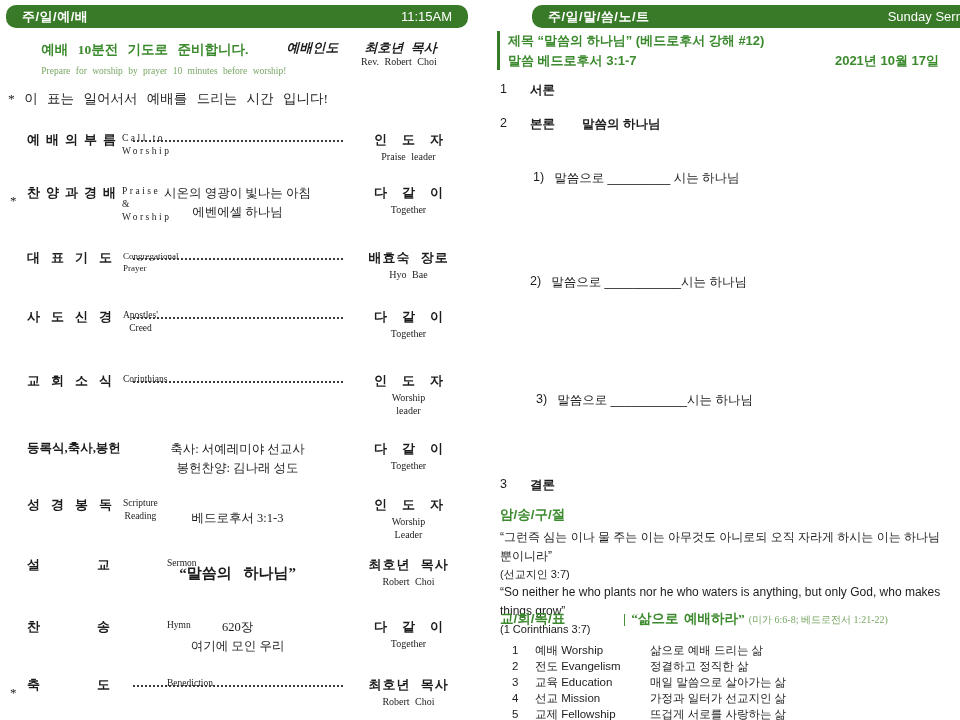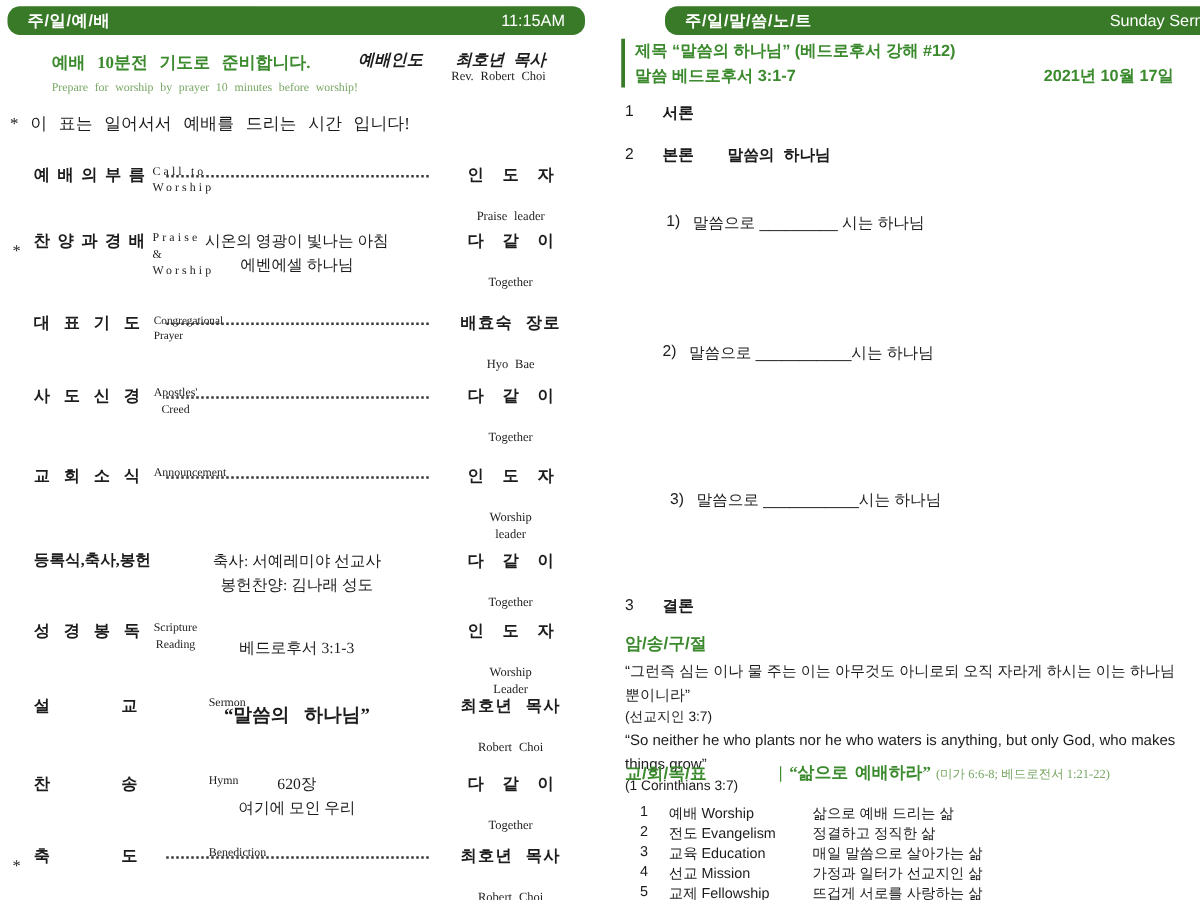--- a/index.html
+++ b/index.html
@@ -51,30 +51,30 @@
   .lsE{letter-spacing:2.5px;}
   .rmid{width:215px;display:flex;flex-direction:column;align-items:center;
         font-size:12.5px;line-height:1.55;text-align:center;}
   .dots{width:210px;height:0;border-bottom:2px dotted #3a3a3a;margin-top:9px;}
   .pt6{padding-top:6px;} .pt13{padding-top:13px;}
   .sermon-title{font-size:15px;font-weight:bold;word-spacing:8px;}
   .rwho{flex:1;display:flex;flex-direction:column;align-items:center;text-align:center;}
   .wko{font-size:13px;font-weight:bold;white-space:nowrap;}
   .lsW{letter-spacing:15px;margin-left:15px;}
   .lsN{letter-spacing:1px;word-spacing:6px;}
-  .wen{font-size:10px;line-height:1.3;margin-top:18px;word-spacing:3px;}
+  .wen{font-size:10px;line-height:1.3;margin-top:1px;word-spacing:3px;}
 
   
   .meta{position:absolute;top:31px;left:17px;width:442px;border-left:3px solid var(--green-bar);
         padding-left:8px;color:var(--green-text);font-weight:bold;font-size:13px;line-height:1.5;}
   .meta-line2{display:flex;justify-content:space-between;}
   .oline{position:absolute;font-size:12.5px;display:flex;}
   .onum{width:30px;}
   .olbl{font-weight:bold;}
-  .osub{font-weight:bold;margin-left:27px;font-family:Liberation Mono, monospace;}
+  .osub{font-weight:bold;margin-left:27px;}
   .blank{position:absolute;font-size:12.5px;display:flex;gap:10px;}
   .green-head{position:absolute;left:20px;color:var(--green-text);font-weight:bold;font-size:13.5px;}
   .verse{position:absolute;top:528px;left:20px;width:445px;font-size:12px;line-height:1.58;}
   .verse .ref{font-size:11px;}
   .goals-motto{position:absolute;left:143px;top:609px;color:var(--green-text);
                font-family:"Liberation Serif","DejaVu Serif",serif;}
   .motto-main{font-size:13.5px;font-weight:bold;word-spacing:2px;}
   .motto-ref{font-size:10px;color:var(--green-light);}
   .goal-list{position:absolute;top:642px;left:32px;width:430px;font-size:11.5px;}
   .goal-row{display:flex;height:16px;align-items:center;}
@@ -168,21 +168,21 @@
     <span class="rwho">
       <span class="wko lsW">다같이</span>
       <span class="wen pre">Together</span>
     </span>
   </div>
 
   <div class="lrow" style="top:372px">
     <span class="star"></span>
     <span class="rlabel">
       <span class="rko ls4">교회소식</span>
-      <span class="ren center pre">Announcement</span>
+      <span class="ren center pre">Corinthians</span>
     </span>
     <span class="rmid">
         <span class="dots"></span>
       </span>
     <span class="rwho">
       <span class="wko lsW">인도자</span>
       <span class="wen pre">Worship
 leader</span>
     </span>
   </div>

